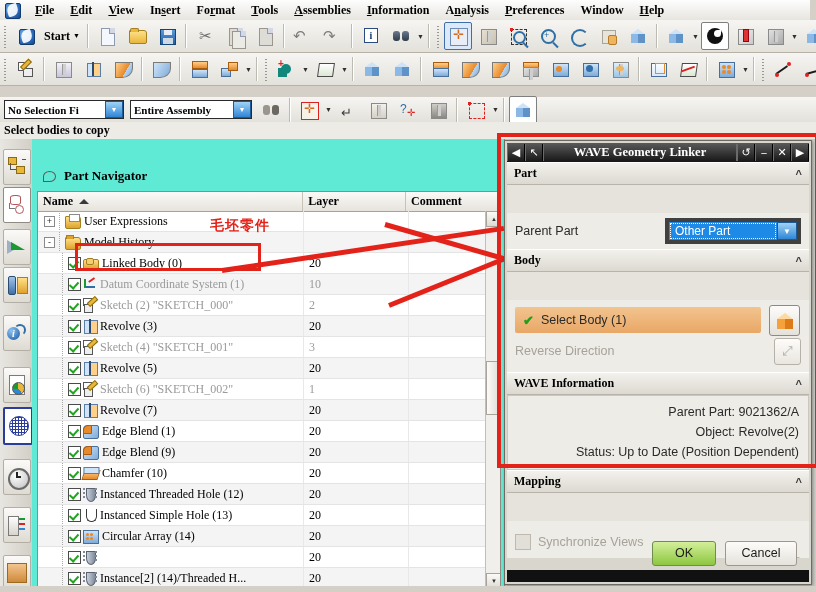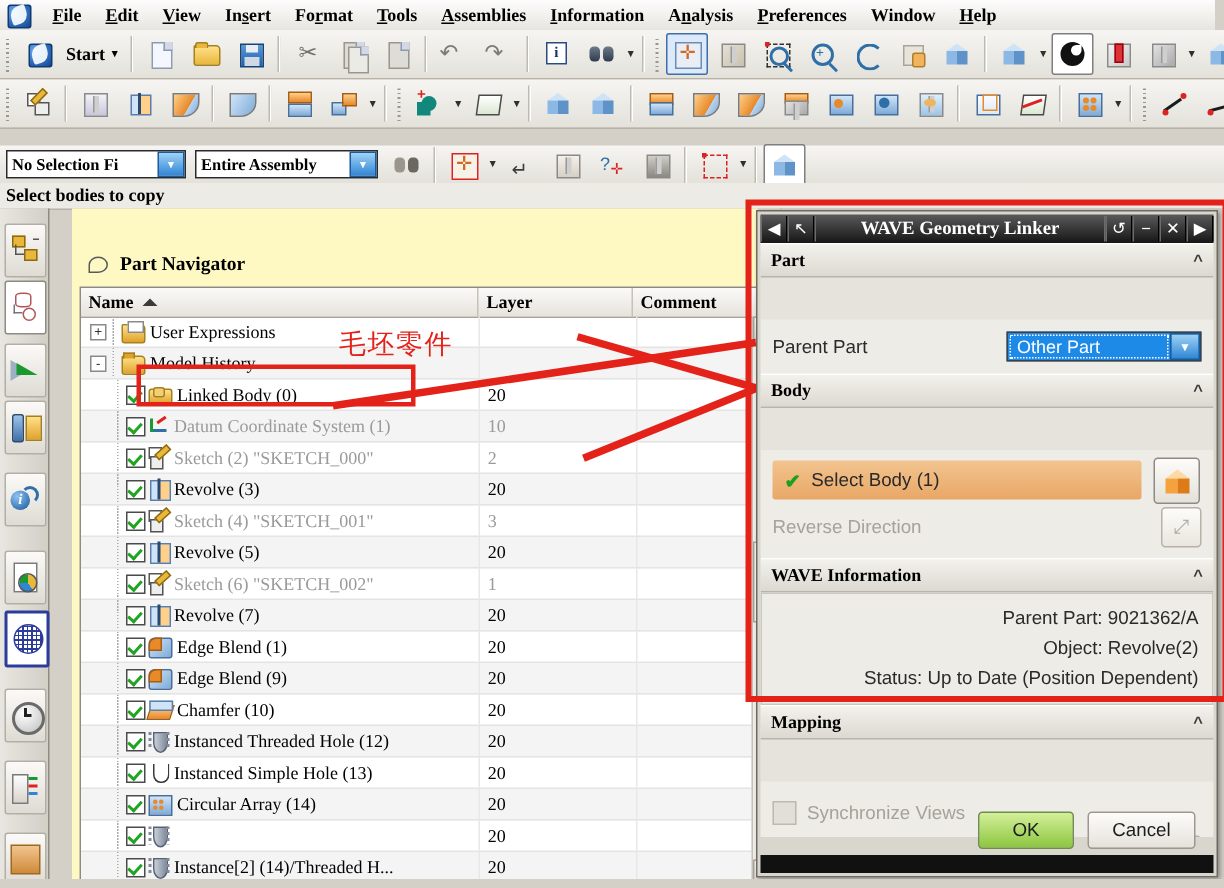--- a/index.html
+++ b/index.html
@@ -189,22 +189,22 @@
   .clock-i .c{position:absolute;left:1px;top:2px;width:18px;height:18px;border-radius:50%;background:radial-gradient(circle at 35% 30%,#fff,#bfbfbf);border:2px solid #6a6a6a;}
   .clock-i .h1{position:absolute;left:9px;top:6px;width:1.5px;height:5px;background:#222;}
   .clock-i .h2{position:absolute;left:9px;top:10px;width:5px;height:1.5px;background:#222;}
   .hist-i .d{position:absolute;left:1px;top:2px;width:9px;height:18px;background:linear-gradient(#fdfdfd,#d7d4cc);border:1px solid #7a7a7a;}
   .hist-i .r1{position:absolute;left:12px;top:4px;width:6px;height:2px;background:#1a9930;}
   .hist-i .r2{position:absolute;left:12px;top:9px;width:6px;height:2px;background:#d22;}
   .hist-i .r3{position:absolute;left:12px;top:14px;width:6px;height:2px;background:#2f86d6;}
 
   
   .pnpanel{
-    position:absolute;left:48px;top:139px;width:472px;height:453px;
-    background:#fef9c3;border-right:1px solid #8f8b82;
+    position:absolute;left:32px;top:139px;width:472px;height:453px;
+    background:#5eead4;border-right:1px solid #8f8b82;
   }
   .pntitle{
     position:absolute;left:0;top:24px;width:472px;height:26px;
     display:flex;align-items:center;gap:8px;padding-left:10px;
     font-family:"Liberation Serif",serif;font-weight:bold;font-size:13px;
   }
   .pnicon{width:14px;height:14px;position:relative;}
   .pnicon:after{content:"";position:absolute;left:1px;top:2px;width:11px;height:9px;border:1.5px solid #5a5a5a;border-radius:50% 50% 50% 0;}
   .gridwrap{
     position:absolute;left:5px;top:52px;width:462px;height:398px;
@@ -285,21 +285,21 @@
   }
   .vsbtn{width:14px;height:14px;background:linear-gradient(#fbfaf8,#dedbd3);border:1px solid #a9a49a;
      display:flex;align-items:center;justify-content:center;font-size:6px;color:#333;}
   .vsthumb{position:absolute;left:0;top:150px;width:14px;height:52px;background:linear-gradient(90deg,#fbfaf8,#ddd9d1);border:1px solid #a9a49a;}
 
   .hiliteBox{
     position:absolute;border:3px solid #e32219;pointer-events:none;
   }
   .cnlabel{
     position:absolute;left:211px;top:218px;
-    font-family:"DejaVu Sans",sans-serif;font-size:18px;font-weight:normal;color:#e32219;
+    font-family:"DejaVu Sans",sans-serif;font-size:14px;font-weight:bold;color:#e32219;
     letter-spacing:1px;
   }
   .redline{position:absolute;background:#e32219;transform-origin:left center;pointer-events:none;}
 
   
   .dlgframe{
     position:absolute;left:504px;top:140px;width:306px;height:443px;
     background:#d9d6ce;border:1px solid #6d6a63;
     box-shadow:1px 1px 3px rgba(0,0,0,.35);
   }
@@ -326,21 +326,21 @@
     border-top:1px solid #fff;border-bottom:1px solid #b8b4ab;
     display:flex;align-items:center;justify-content:space-between;padding:0 7px;
     font-family:"Liberation Serif",serif;font-weight:bold;font-size:12px;
   }
   .chev{font-size:11px;color:#3a3a3a;font-family:"Liberation Sans",sans-serif;}
   .groupbox{background:#eeece7;padding:7px 8px;margin-top:28px;}
   .rowline{display:flex;align-items:center;height:22px;}
   .lbl{font-size:12.5px;color:#2a2a2a;}
   .lbl.dis{color:#a6a29a;}
   .combo2{
-    margin-left:auto;width:128px;height:18px;border:1px solid #404040;display:flex;align-items:center;
+    margin-left:auto;width:128px;height:18px;border:4px solid #404040;display:flex;align-items:center;
     background:#1d8ae8;
   }
   .combo2 .t{flex:1;color:#fff;font-size:12px;padding-left:4px;border:1px dotted #fff;height:14px;line-height:14px;margin:1px;}
   .combo2 .a{width:18px;height:16px;background:linear-gradient(#9fd2f6,#2f86d6);border:1px solid #1d5b96;display:flex;align-items:center;justify-content:center;color:#fff;font-size:8px;}
   .selectbody{
     height:26px;border-radius:2px;display:flex;align-items:center;padding-left:8px;gap:7px;
     background:linear-gradient(#f2c48f,#e9a766);font-size:12.5px;color:#2a2a2a;
   }
   .tick{color:#1ea01e;font-size:13px;font-weight:bold;}
   .bodybtn{

